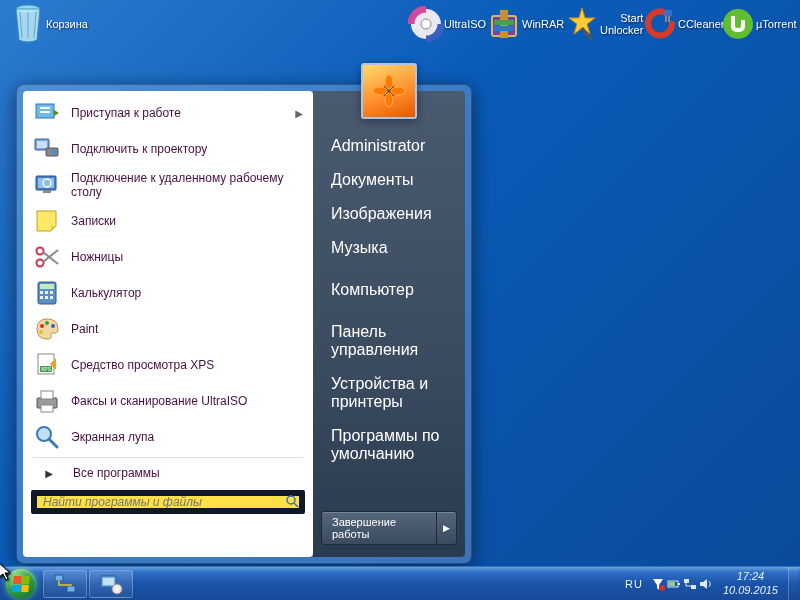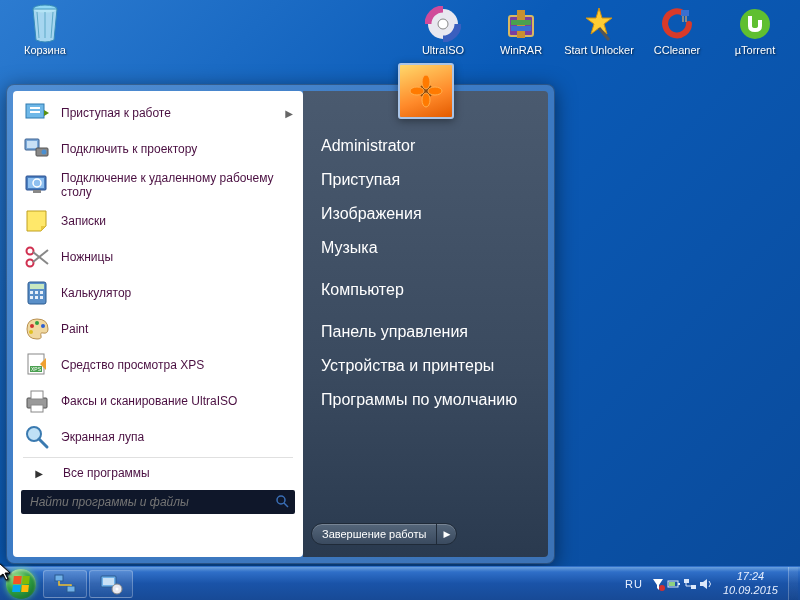--- a/index.html
+++ b/index.html
@@ -1,44 +1,44 @@
 <!DOCTYPE html>
 <html><head>
 <meta charset="utf-8">
 <style>
 * { margin: 0; padding: 0; box-sizing: border-box; font-family: "Segoe UI", Tahoma, sans-serif; }
 body { width: 800px; height: 600px; overflow: hidden; position: relative; background: linear-gradient(135deg, #2c7bd0 0%, #0a5bb8 40%, #0a4a9a 100%); }
 
 
 .desktop-icons { position: absolute; top: 4px; left: 0; right: 0; display: flex; gap: 8px; padding: 0 10px; }
-.desktop-icon { width: 70px; display: flex; flex-direction: column; align-items: center; color: #fff; font-size: 11px; text-align: right; cursor: default; }
+.desktop-icon { width: 70px; display: flex; flex-direction: row; align-items: center; color: #fff; font-size: 11px; text-align: right; cursor: default; }
 .desktop-icon .di-glyph { width: 40px; height: 40px; display: flex; align-items: center; justify-content: center; }
 .desktop-icon span { text-shadow: 1px 1px 2px rgba(0,0,0,.6); }
 .spacer { flex: 1; }
 
 
-.start-menu { position: absolute; left: 6px; bottom: 36px; width: 549px; height: 480px; background: rgba(210,220,235,.25); border: 1px solid rgba(0,0,0,.3); border-radius: 8px; box-shadow: 0 4px 20px rgba(0,0,0,.5); display: flex; padding: 6px; }
+.start-menu { position: absolute; left: 16px; bottom: 36px; width: 456px; height: 480px; background: rgba(210,220,235,.25); border: 1px solid rgba(0,0,0,.3); border-radius: 8px; box-shadow: 0 4px 20px rgba(0,0,0,.5); display: flex; padding: 6px; }
 .sm-left { width: 290px; background: #fff; border-radius: 4px; display: flex; flex-direction: column; padding: 4px 2px; }
 .sm-item { display: flex; align-items: center; gap: 10px; padding: 4px 8px; min-height: 36px; font-size: 12px; color: #4a0f41; cursor: default; }
 .sm-item .sm-ico { width: 28px; height: 28px; display: flex; align-items: center; justify-content: center; flex-shrink: 0; }
 .sm-item .arrow { margin-left: auto; font-size: 10px; color: #666; }
 .sm-divider { height: 1px; background: #e0e0e0; margin: 2px 8px; }
 .all-programs { display: flex; align-items: center; gap: 10px; padding: 6px 10px; font-size: 12px; color: #4a0f41; cursor: default; }
 .all-programs .tri { width: 28px; text-align: center; font-size: 10px; color: #333; }
 .search-row { padding: 4px 6px 2px; }
 .search-box { position: relative; }
-.search-box input { width: 100%; height: 24px; border: 3px solid #0f172a; border-radius: 2px; padding: 2px 26px 2px 6px; font-size: 12px; font-style: italic; color: #777; background: #0f172a; }
+.search-box input { width: 100%; height: 24px; border: 6px solid #0f172a; border-radius: 2px; padding: 2px 26px 2px 6px; font-size: 12px; font-style: italic; color: #777; background: #fde047; }
 .search-box .mag { position: absolute; right: 6px; top: 4px; color: #3a6fb7; pointer-events: none; }
 
 .sm-right { flex: 1; background: linear-gradient(180deg, #4a5a6f 0%, #3a4a5f 60%, #2a3a4f 100%); border-radius: 0 4px 4px 0; display: flex; flex-direction: column; padding: 6px 0 6px 0; position: relative; }
 .user-pic { width: 56px; height: 56px; border: 2px solid #aac4e6; border-radius: 3px; background: linear-gradient(160deg, #ffd86b 0%, #ff8a2a 60%, #e25a00 100%); margin: -34px auto 10px; box-shadow: 0 2px 8px rgba(0,0,0,.4); display: flex; align-items: center; justify-content: center; }
 .sm-rlink { color: #fff; font-size: 16px; padding: 8px 18px; cursor: default; }
 .sm-rgap { height: 8px; }
 .shutdown-row { margin-top: auto; padding: 6px 8px; display: flex; }
-.shutdown-btn { display: flex; align-items: stretch; background: linear-gradient(180deg, #55667a, #3a4a5f); border: 1px solid #1f2a38; border-radius: 11px; overflow: hidden; box-shadow: inset 0 1px 0 rgba(255,255,255,.2); }
+.shutdown-btn { display: flex; align-items: stretch; background: linear-gradient(180deg, #55667a, #3a4a5f); border: 1px solid #1f2a38; border-radius: 3px; overflow: hidden; box-shadow: inset 0 1px 0 rgba(255,255,255,.2); }
 .shutdown-btn .lbl { color: #fff; font-size: 11px; padding: 4px 10px; display: flex; align-items: center; }
 .shutdown-btn .dd { border-left: 1px solid #1f2a38; padding: 0 6px; display: flex; align-items: center; color: #fff; font-size: 9px; }
 
 
 .taskbar { position: absolute; left: 0; right: 0; bottom: 0; height: 34px; background: linear-gradient(180deg, #6aa0dd 0%, #2f6fc8 15%, #1a53a8 50%, #174a96 100%); border-top: 1px solid #2f6fc8; display: flex; align-items: center; }
 .start-orb { width: 42px; height: 34px; display: flex; align-items: center; justify-content: center; cursor: default; }
 .orb { width: 30px; height: 30px; border-radius: 50%; background: radial-gradient(circle at 35% 30%, #9de08a, #2ea043 45%, #0e5a22 100%); box-shadow: 0 0 6px rgba(120,255,120,.6), inset 0 2px 3px rgba(255,255,255,.5); display: flex; align-items: center; justify-content: center; }
 .win-flag { width: 16px; height: 16px; display: grid; grid-template-columns: 1fr 1fr; grid-template-rows: 1fr 1fr; gap: 1px; transform: skewX(-6deg); }
 .win-flag div:nth-child(1){background:#f35325}.win-flag div:nth-child(2){background:#81bc06}.win-flag div:nth-child(3){background:#05a6f0}.win-flag div:nth-child(4){background:#ffba08}
 .tb-pin { width: 44px; height: 28px; margin: 0 1px; border: 1px solid rgba(255,255,255,.25); border-radius: 3px; background: linear-gradient(180deg, rgba(255,255,255,.18), rgba(255,255,255,.04)); display: flex; align-items: center; justify-content: center; cursor: default; }
@@ -271,21 +271,21 @@
           <circle cx="20" cy="20" r="7" fill="#8a4a10"></circle>
           <g fill="#ff7a00" stroke="#ffb050">
             <ellipse cx="20" cy="11" rx="4" ry="7"></ellipse>
             <ellipse cx="29" cy="20" rx="7" ry="4"></ellipse>
             <ellipse cx="20" cy="29" rx="4" ry="7"></ellipse>
             <ellipse cx="11" cy="20" rx="7" ry="4"></ellipse>
           </g>
         </svg>
     </div>
     <div class="sm-rlink">Administrator</div>
-    <div class="sm-rlink">Приступая</div>
+    <div class="sm-rlink">Документы</div>
     <div class="sm-rlink">Изображения</div>
     <div class="sm-rlink">Музыка</div>
     <div class="sm-rgap"></div>
     <div class="sm-rlink">Компьютер</div>
     <div class="sm-rgap"></div>
     <div class="sm-rlink">Панель управления</div>
     <div class="sm-rlink">Устройства и принтеры</div>
     <div class="sm-rlink">Программы по умолчанию</div>
 
     <div class="shutdown-row">

